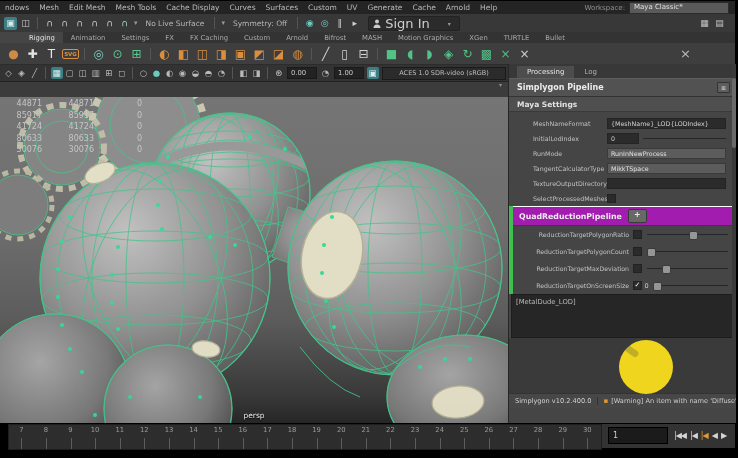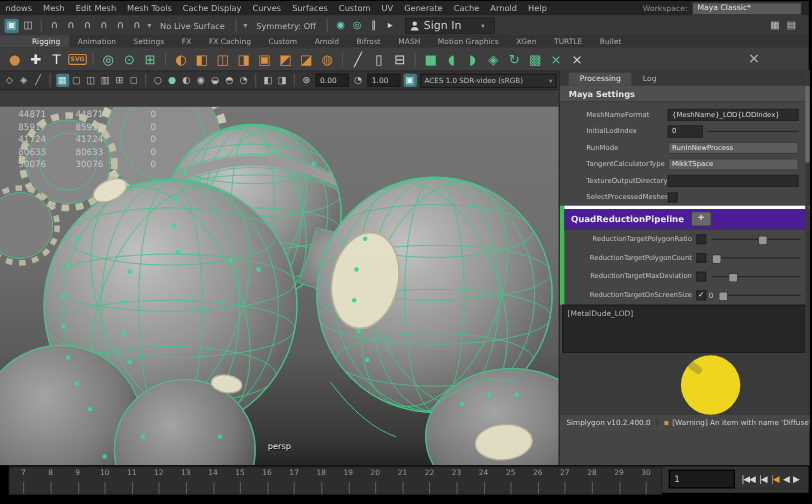--- a/index.html
+++ b/index.html
@@ -13,21 +13,21 @@
   .ws-label{font-size:7px;color:#8f8f8f;margin-right:4px;}
   .ws-field{font-size:7px;color:#e2e2e2;background:#5a5a5a;border:1px solid #2c2c2c;padding:0 16px 1px 4px;min-width:78px;height:9px;line-height:9px;}
 
   
   .statusline{position:absolute;left:0;top:13px;width:100%;height:18px;background:#383838;display:flex;align-items:center;border-bottom:1px solid #2c2c2c;}
   .sl-icon{width:13px;height:13px;display:flex;align-items:center;justify-content:center;font-size:9px;margin:0 1px;border-radius:2px;}
   .sep{width:1px;height:12px;background:#555;margin:0 4px;}
   .sl-text{font-size:7.5px;color:#b5b5b5;margin:0 6px;white-space:nowrap;}
   .sl-arrow{font-size:7px;color:#9a9a9a;margin:0 2px;}
   .signin{display:flex;align-items:center;background:#2b2b2b;border:1px solid #222;border-radius:2px;height:13px;padding:0 4px;margin-left:6px;}
-  .signin span{font-size:10px;color:#cfcfcf;margin:0 4px;}
+  .signin span{font-size:13px;color:#cfcfcf;margin:0 4px;}
   .signin .dd{color:#9a9a9a;font-size:6px;margin-left:14px;}
   .sl-right{margin-left:auto;display:flex;align-items:center;padding-right:8px;}
 
   
   .shelftabs{position:absolute;left:0;top:31px;width:100%;height:11px;background:#333;display:flex;align-items:center;border-bottom:1px solid #2a2a2a;}
   .shelf-tab{font-size:6.8px;color:#aaa;padding:0 8px;white-space:nowrap;}
   .shelf-tab.active{color:#e8e8e8;background:#454545;height:100%;display:flex;align-items:center;padding-left:29px;}
   .shelficons{position:absolute;left:0;top:42px;width:100%;height:21px;background:#3e3e3e;display:flex;align-items:center;border-bottom:1px solid #232323;}
   .shelf-icon{width:17px;height:17px;display:flex;align-items:center;justify-content:center;font-size:12px;margin:0 1px;}
   .shelf-badge{font-size:5.5px;font-weight:bold;border:1px solid currentColor;border-radius:2px;padding:1px 1px;}
@@ -36,29 +36,29 @@
   
   .main{position:absolute;left:0;top:63px;width:100%;height:359px;}
 
   
   .viewport{position:absolute;left:0;top:0;width:508px;height:359px;background:#3c3c3c;}
   .vp-menus{height:15px;display:flex;align-items:center;padding-left:20px;background:#3c3c3c;}
   .vp-menu-item{font-size:7.5px;color:#c9c9c9;margin-right:16px;}
   .vp-toolbar{height:16px;background:#333;display:flex;align-items:center;border-top:1px solid #2c2c2c;border-bottom:1px solid #222;padding:0 2px;}
   .vt-icon{width:12px;height:12px;display:flex;align-items:center;justify-content:center;font-size:8.5px;margin:0 0.5px;border-radius:2px;}
   .vt-field{background:#222;border:1px solid #1a1a1a;color:#c9c9c9;font-size:6.8px;height:10px;line-height:10px;padding:0 3px;min-width:22px;margin:0 2px;}
-  .vt-dd{background:#2b2b2b;border:1px solid #1a1a1a;color:#bdbdbd;font-size:6.5px;height:11px;line-height:11px;padding:0 3px;display:flex;align-items:center;min-width:116px;margin-left:3px;}
+  .vt-dd{background:#2b2b2b;border:1px solid #1a1a1a;color:#bdbdbd;font-size:6.5px;height:11px;line-height:11px;padding:0 3px;display:flex;align-items:center;min-width:116px;margin-left:3px;flex-direction:column;}
   .vt-dd .dd{margin-left:auto;color:#8f8f8f;font-size:6px;}
   .scene{position:absolute;left:0;top:33px;width:508px;height:326px;overflow:hidden;
     background:linear-gradient(180deg,#757575 0%,#6e6e6e 40%,#5c5c5c 68%,#383838 92%,#262626 100%);}
   .hud{position:absolute;left:6px;top:2px;}
   .hud-row{display:flex;height:11.5px;}
   .hud-row span{font-size:8px;color:#c6c6c6;text-align:right;display:block;}
   .hud-c1{width:36px;} .hud-c2{width:52px;} .hud-c3{width:48px;}
-  .persp{position:absolute;left:50%;bottom:13px;transform:translateX(-50%);font-size:7.5px;color:#ececec;text-shadow:0 1px 1px #000;margin-top:12px;}
+  .persp{position:absolute;left:50%;bottom:3px;transform:translateX(-50%);font-size:7.5px;color:#ececec;text-shadow:0 1px 1px #000;margin-top:12px;}
 
   
   .panel{position:absolute;left:508px;top:0;width:227px;height:359px;background:#454545;border-left:1px solid #262626;}
   .pscroll{position:absolute;right:0;top:0;width:4px;height:300px;background:#3a3a3a;}
   .pscroll .thumb{position:absolute;top:14px;left:0;width:4px;height:70px;background:#6a6a6a;border-radius:2px;}
   .ptabs{height:14px;display:flex;align-items:flex-end;background:#383838;padding-left:8px;}
   .ptab{font-size:7px;color:#b0b0b0;padding:2px 10px;}
   .ptab.active{background:#4d4d4d;color:#e5e5e5;}
   .ptitle{height:17px;background:#525252;display:flex;align-items:center;border-top:1px solid #5e5e5e;border-bottom:1px solid #333;}
   .ptitle span{font-size:8px;font-weight:bold;color:#ececec;margin-left:8px;}
@@ -67,21 +67,21 @@
   .psection span{font-size:7.5px;font-weight:bold;color:#e3e3e3;margin-left:8px;}
   .attrs{padding-top:4px;}
   .attr-row{display:flex;align-items:center;height:15px;padding-left:24px;padding-right:10px;}
   .attr-label{font-size:6.3px;color:#c0c0c0;width:74px;white-space:nowrap;flex:none;}
   .attr-field{flex:1;background:#2b2b2b;border:1px solid #242424;height:9px;line-height:9px;font-size:6.3px;color:#d2d2d2;padding:0 3px;white-space:nowrap;overflow:hidden;}
   .attr-dd{background:#5c5c5c;border:1px solid #3a3a3a;color:#e3e3e3;}
   .attr-num{flex:none;width:24px;margin-right:4px;}
   .attr-groove{flex:1;height:1px;background:#262626;}
   .cb{width:7px;height:7px;background:#2b2b2b;border:1px solid #222;flex:none;display:flex;align-items:center;justify-content:center;font-size:7px;color:#f0f0f0;line-height:7px;}
   .quad{border-left:4px solid #3fbf4f;}
-  .quad-title{height:18px;background:#4c1d95;display:flex;align-items:center;border-top:3px solid #ffffff;border-bottom:1px solid #3a3a3a;}
+  .quad-title{height:18px;background:#a21caf;display:flex;align-items:center;border-top:1px solid #ffffff;border-bottom:1px solid #3a3a3a;}
   .quad-title span{font-size:7.8px;font-weight:bold;color:#ececec;margin-left:6px;}
   .plus-btn{margin-left:auto;margin-right:8px;width:17px;height:12px;background:#686868;border:1px solid #3a3a3a;border-radius:2px;color:#e8e8e8;font-size:9px;line-height:10px;text-align:center;}
   .quad-sub{height:13px;display:flex;align-items:center;}
   .quad-sub .tri{font-size:6px;color:#c9c9c9;margin:0 3px 0 10px;}
   .quad-sub span.t{font-size:7px;font-weight:bold;color:#e3e3e3;}
   .slider-row{display:flex;align-items:center;height:17px;padding-right:8px;}
   .slider-label{font-size:6.2px;color:#c0c0c0;width:116px;text-align:right;margin-right:4px;white-space:nowrap;flex:none;}
   .slider-val{font-size:6.5px;color:#c9c9c9;width:9px;text-align:center;flex:none;}
   .groove{flex:1;height:1px;background:#252525;position:relative;margin-left:5px;}
   .handle{position:absolute;top:-3px;width:7px;height:7px;background:#969696;border:1px solid #3a3a3a;border-radius:2px;}
@@ -431,20 +431,24 @@
         <div class="persp">persp</div>
       </div>
     </div>
 
     <div class="panel">
       <div class="ptabs" id="panel-tabs">
           <span class="ptab active">Processing</span>
           <span class="ptab">Log</span>
         </div>
 
+      <div class="ptitle">
+        <span>Simplygon Pipeline</span>
+        <span class="mini">≡</span>
+      </div>
 
       <div class="psection">
         <span>Maya Settings</span>
       </div>
       <div class="attrs" id="maya-settings-rows">
           <div class="attr-row">
             <span class="attr-label">MeshNameFormat</span>
             <span class="attr-field">{MeshName}_LOD{LODIndex}</span>
           </div>
           <div class="attr-row">

